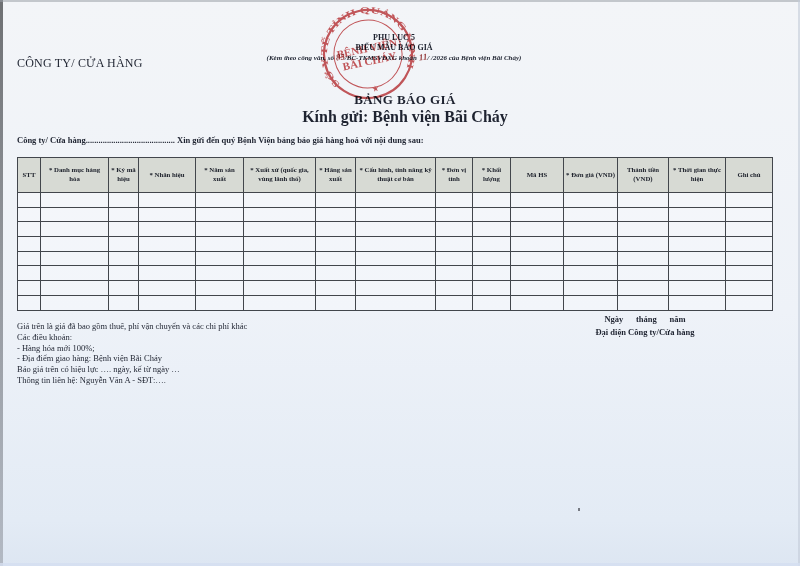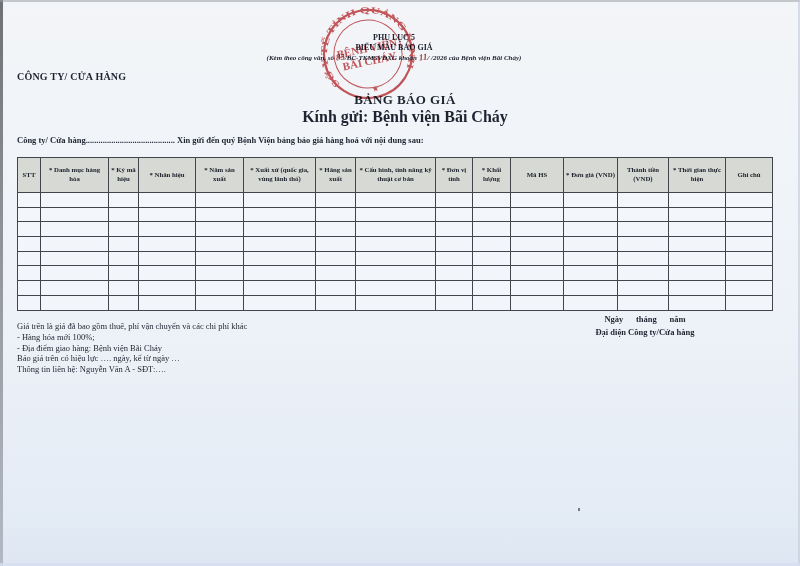--- a/index.html
+++ b/index.html
@@ -14,21 +14,21 @@
   }
   .edge-left{position:absolute;left:0;top:0;width:3px;height:100%;
     background:linear-gradient(180deg,#4d4f52,#7a7e84 45%,#a8aeb8);opacity:.8;}
   .edge-top{position:absolute;left:0;top:0;width:100%;height:2px;background:#9aa0a8;opacity:.55;}
   .edge-right{position:absolute;right:0;top:0;width:2px;height:100%;background:#c3cbd8;opacity:.6;}
   .edge-bottom{position:absolute;left:0;bottom:0;width:100%;height:3px;background:#d4dff0;opacity:.8;}
 
   .abs{position:absolute;}
   .ink{color:#1e2330;}
 
-  .company-label{left:17px;top:71px;font-size:10px;font-weight:bold;letter-spacing:.2px;}
+  .company-label{left:17px;top:56px;font-size:12px;font-weight:normal;letter-spacing:.2px;}
 
   .appendix{left:244px;top:33px;width:300px;text-align:center;mix-blend-mode:multiply;z-index:3;}
   .appendix .l1,.appendix .l2{font-size:8px;font-weight:bold;line-height:9.5px;}
   .appendix .l3{font-size:7px;font-weight:bold;font-style:italic;line-height:9px;margin-top:1px;white-space:nowrap;}
   .hw{font-style:italic;color:#a04444;font-size:9px;display:inline-block;transform:rotate(-7deg);font-weight:600;}
 
   .stamp-wrap{left:320px;top:6px;width:96px;height:96px;transform:rotate(-12deg);
     opacity:.85;mix-blend-mode:multiply;z-index:2;}
   .stamp-wrap svg text{font-family:"Liberation Serif","DejaVu Serif",serif;}
 
@@ -266,20 +266,21 @@
         <td></td>
         <td></td>
         <td></td>
         <td></td>
       </tr>
     </tbody>
 </table>
 
 <div class="notes abs ink">
   <div>Giá trên là giá đã bao gồm thuế, phí vận chuyển và các chi phí khác</div>
+  <div>Các điều khoản:</div>
   <div>- Hàng hóa mới 100%;</div>
   <div>- Địa điểm giao hàng: Bệnh viện Bãi Cháy</div>
   <div>Báo giá trên có hiệu lực …. ngày, kể từ ngày …</div>
   <div>Thông tin liên hệ: Nguyễn Văn A - SĐT:….</div>
 </div>
 
 <div class="sign-block abs ink">
   <div>Ngày      tháng      năm</div>
   <div>Đại diện Công ty/Cửa hàng</div>
 </div>

